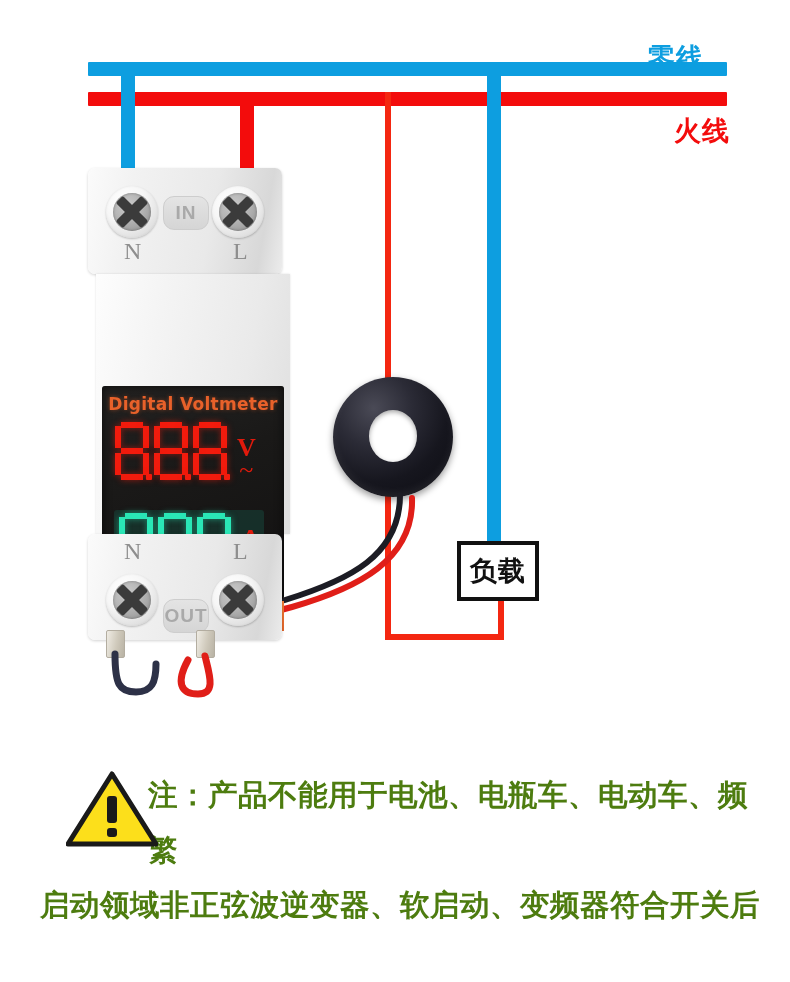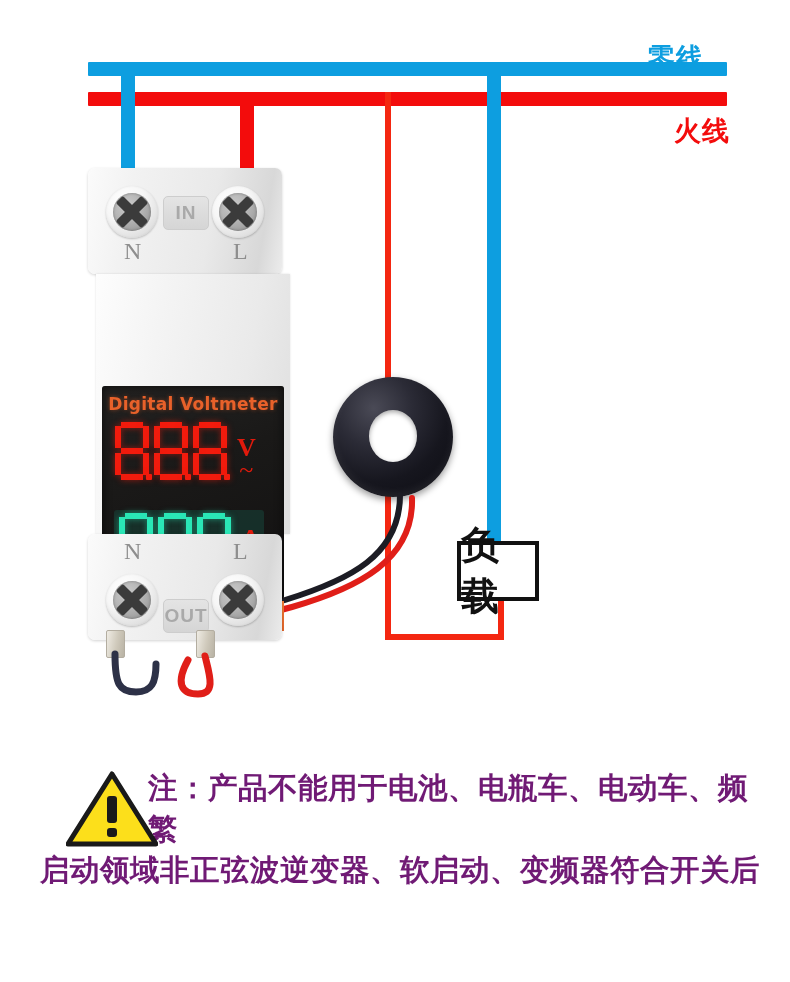--- a/index.html
+++ b/index.html
@@ -65,21 +65,21 @@
   }
   .term .screw:before,.term .screw:after{
     content:"";position:absolute;left:50%;top:50%;
     width:36px;height:10px;margin-left:-18px;margin-top:-5px;
     background:#3b3b3b;border-radius:2px;
   }
   .term .screw:before{transform:rotate(45deg);}
   .term .screw:after{transform:rotate(-45deg);}
 
   .io-box{
-    position:absolute;width:44px;height:32px;border-radius:5px;
+    position:absolute;width:44px;height:32px;border-radius:11px;
     background:linear-gradient(180deg,#e4e4e4,#d5d5d5);
     border:1px solid #cdcdcd;
     color:#a9a9a9;font-size:19px;font-weight:600;letter-spacing:1px;
     display:flex;align-items:center;justify-content:center;
     font-family:"Liberation Sans",sans-serif;
   }
   .nl{
     position:absolute;color:#8e8e8e;font-size:24px;font-weight:400;
     font-family:"Liberation Serif",serif;
   }
@@ -159,28 +159,28 @@
   }
 
   
   #load{
     position:absolute;left:457px;top:541px;width:82px;height:60px;
     background:#ffffff;border:4px solid #111111;
     display:flex;align-items:center;justify-content:center;
     box-sizing:border-box;
   }
   #load span{
-    font-size:38px;font-weight:700;color:#111111;letter-spacing:1px;
+    font-size:27px;font-weight:700;color:#111111;letter-spacing:1px;
     font-family:"DejaVu Sans","Liberation Sans",sans-serif;
   }
 
   
   #warn{position:absolute;left:40px;top:768px;width:720px;}
   .warn-text{
-    color:#701a75;font-size:29.5px;font-weight:700;line-height:41px;
+    color:#4d7c0f;font-size:29.5px;font-weight:700;line-height:55px;
     font-family:"DejaVu Sans","Liberation Sans",sans-serif;
     letter-spacing:.5px;
   }
   #warn-l1{padding-left:108px;}
   #warn-l2,#warn-l3{padding-left:0px;}
 </style>
 </head>
 <body>
 
 <div id="stage">

